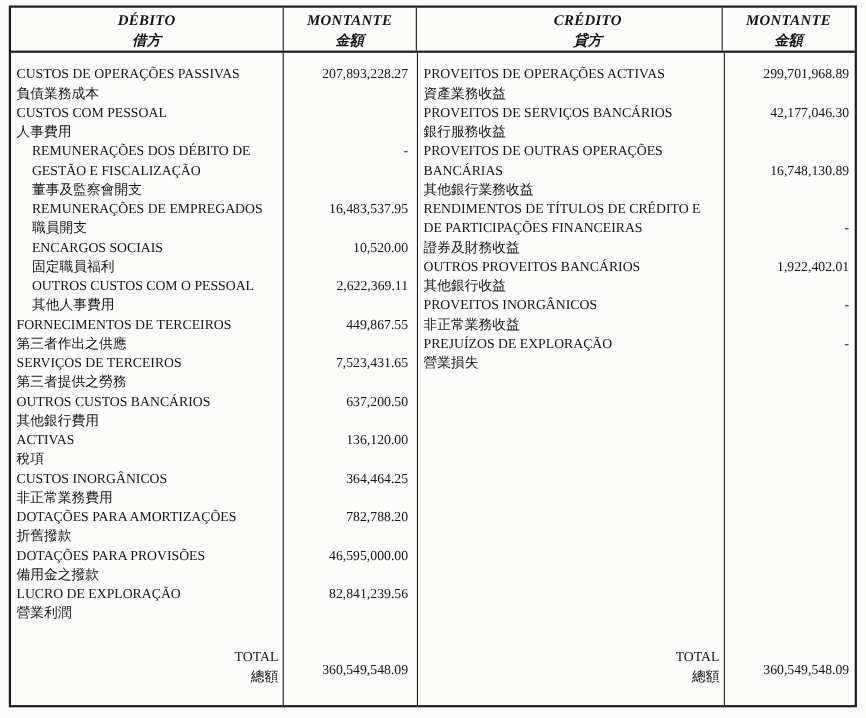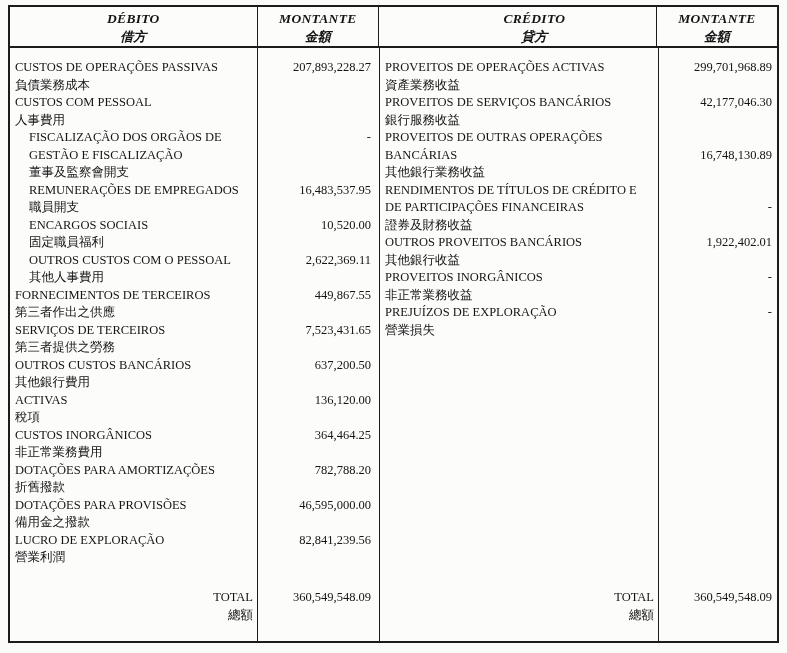--- a/index.html
+++ b/index.html
@@ -98,21 +98,21 @@
   }
   .total .tlabels {
     box-sizing: border-box;
     text-align: right;
     padding-right: 5px;
     font-size: 12.5px;
     line-height: 17.5px;
   }
   .panel-debit  .tlabels { flex: 0 0 248px; }
   .panel-credit .tlabels { flex: 0 0 279px; }
-  .total .amt { align-self: flex-start; }
+  .total .amt { align-self: flex-start; margin-top: 12px; }
 </style>
 </head>
 <body>
 
 <div class="sheet">
   <div class="table">
 
     <div class="thead">
       <div class="th th-debit">
         <div class="pt">DÉBITO</div>
@@ -149,21 +149,21 @@
             </div>
             <div class="line">
               <div class="lbl">CUSTOS COM PESSOAL</div>
               <div class="amt"></div>
             </div>
             <div class="line">
               <div class="lbl">人事費用</div>
               <div class="amt"></div>
             </div>
             <div class="line">
-              <div class="lbl ind">FISCALIZAÇÃO DOS ORGÃOS DE</div>
+              <div class="lbl ind">REMUNERAÇÕES DOS DÉBITO DE</div>
               <div class="amt">-</div>
             </div>
             <div class="line">
               <div class="lbl ind">GESTÃO E FISCALIZAÇÃO</div>
               <div class="amt"></div>
             </div>
             <div class="line">
               <div class="lbl ind">董事及監察會開支</div>
               <div class="amt"></div>
             </div>

